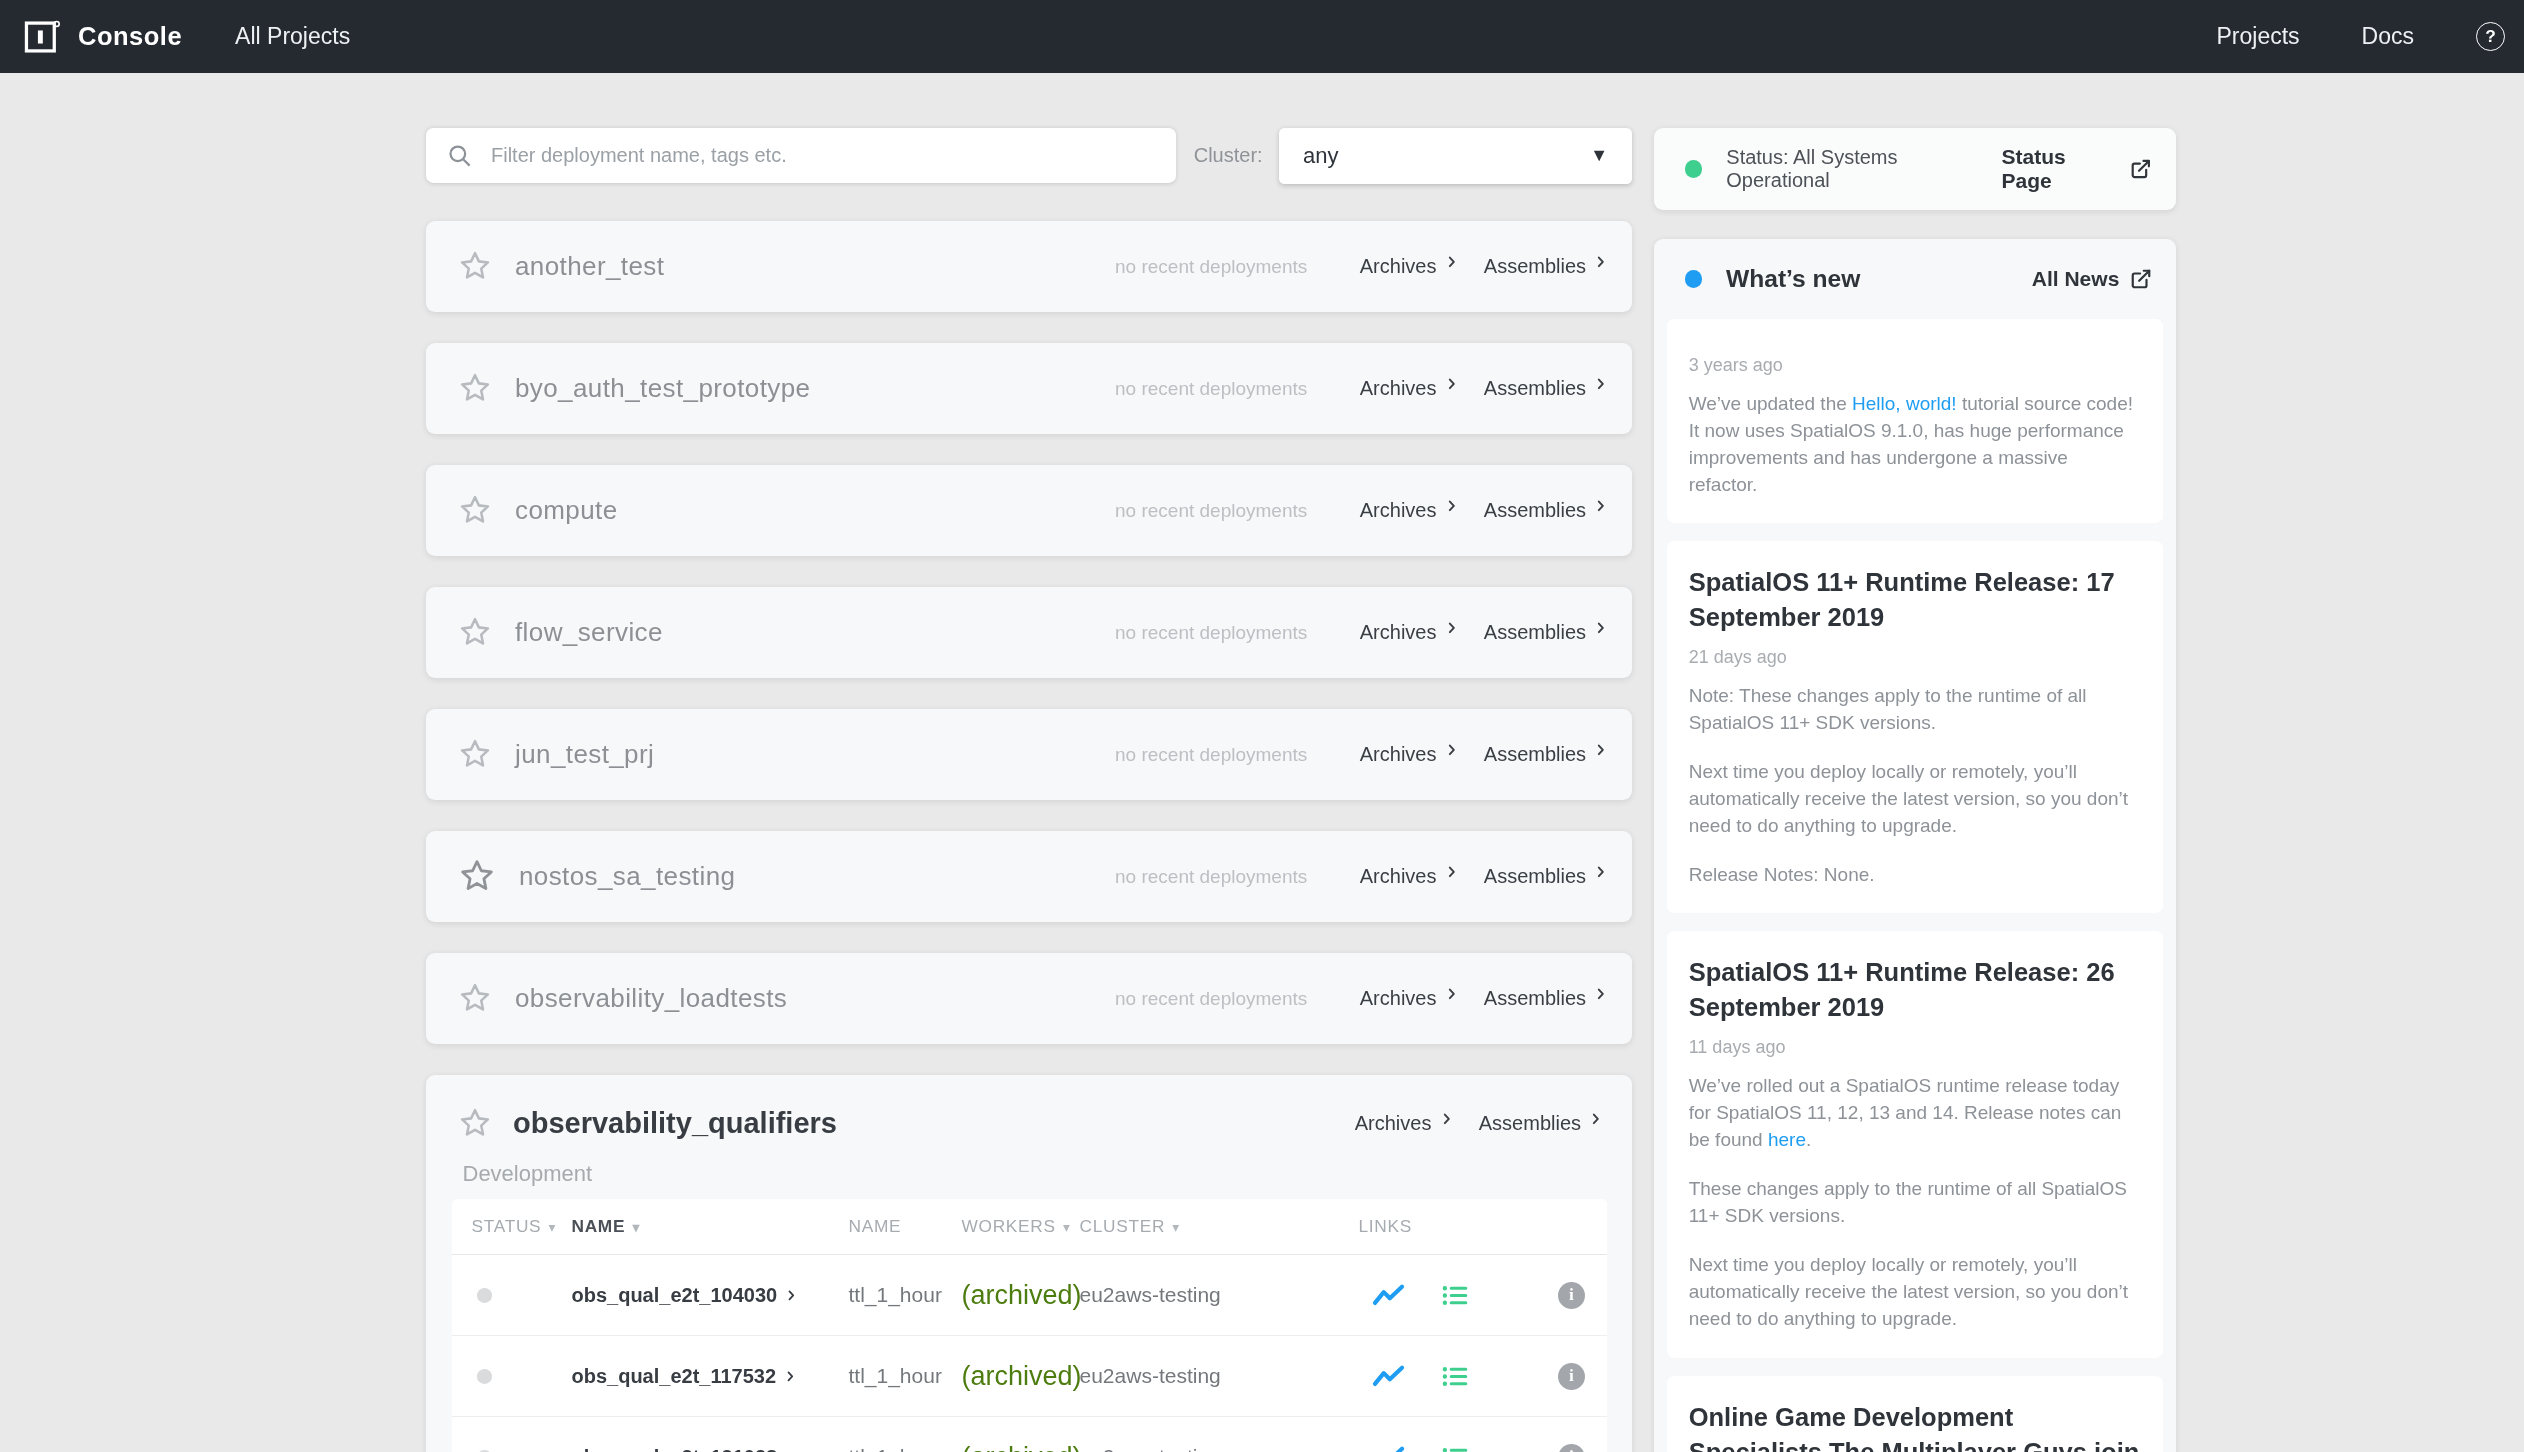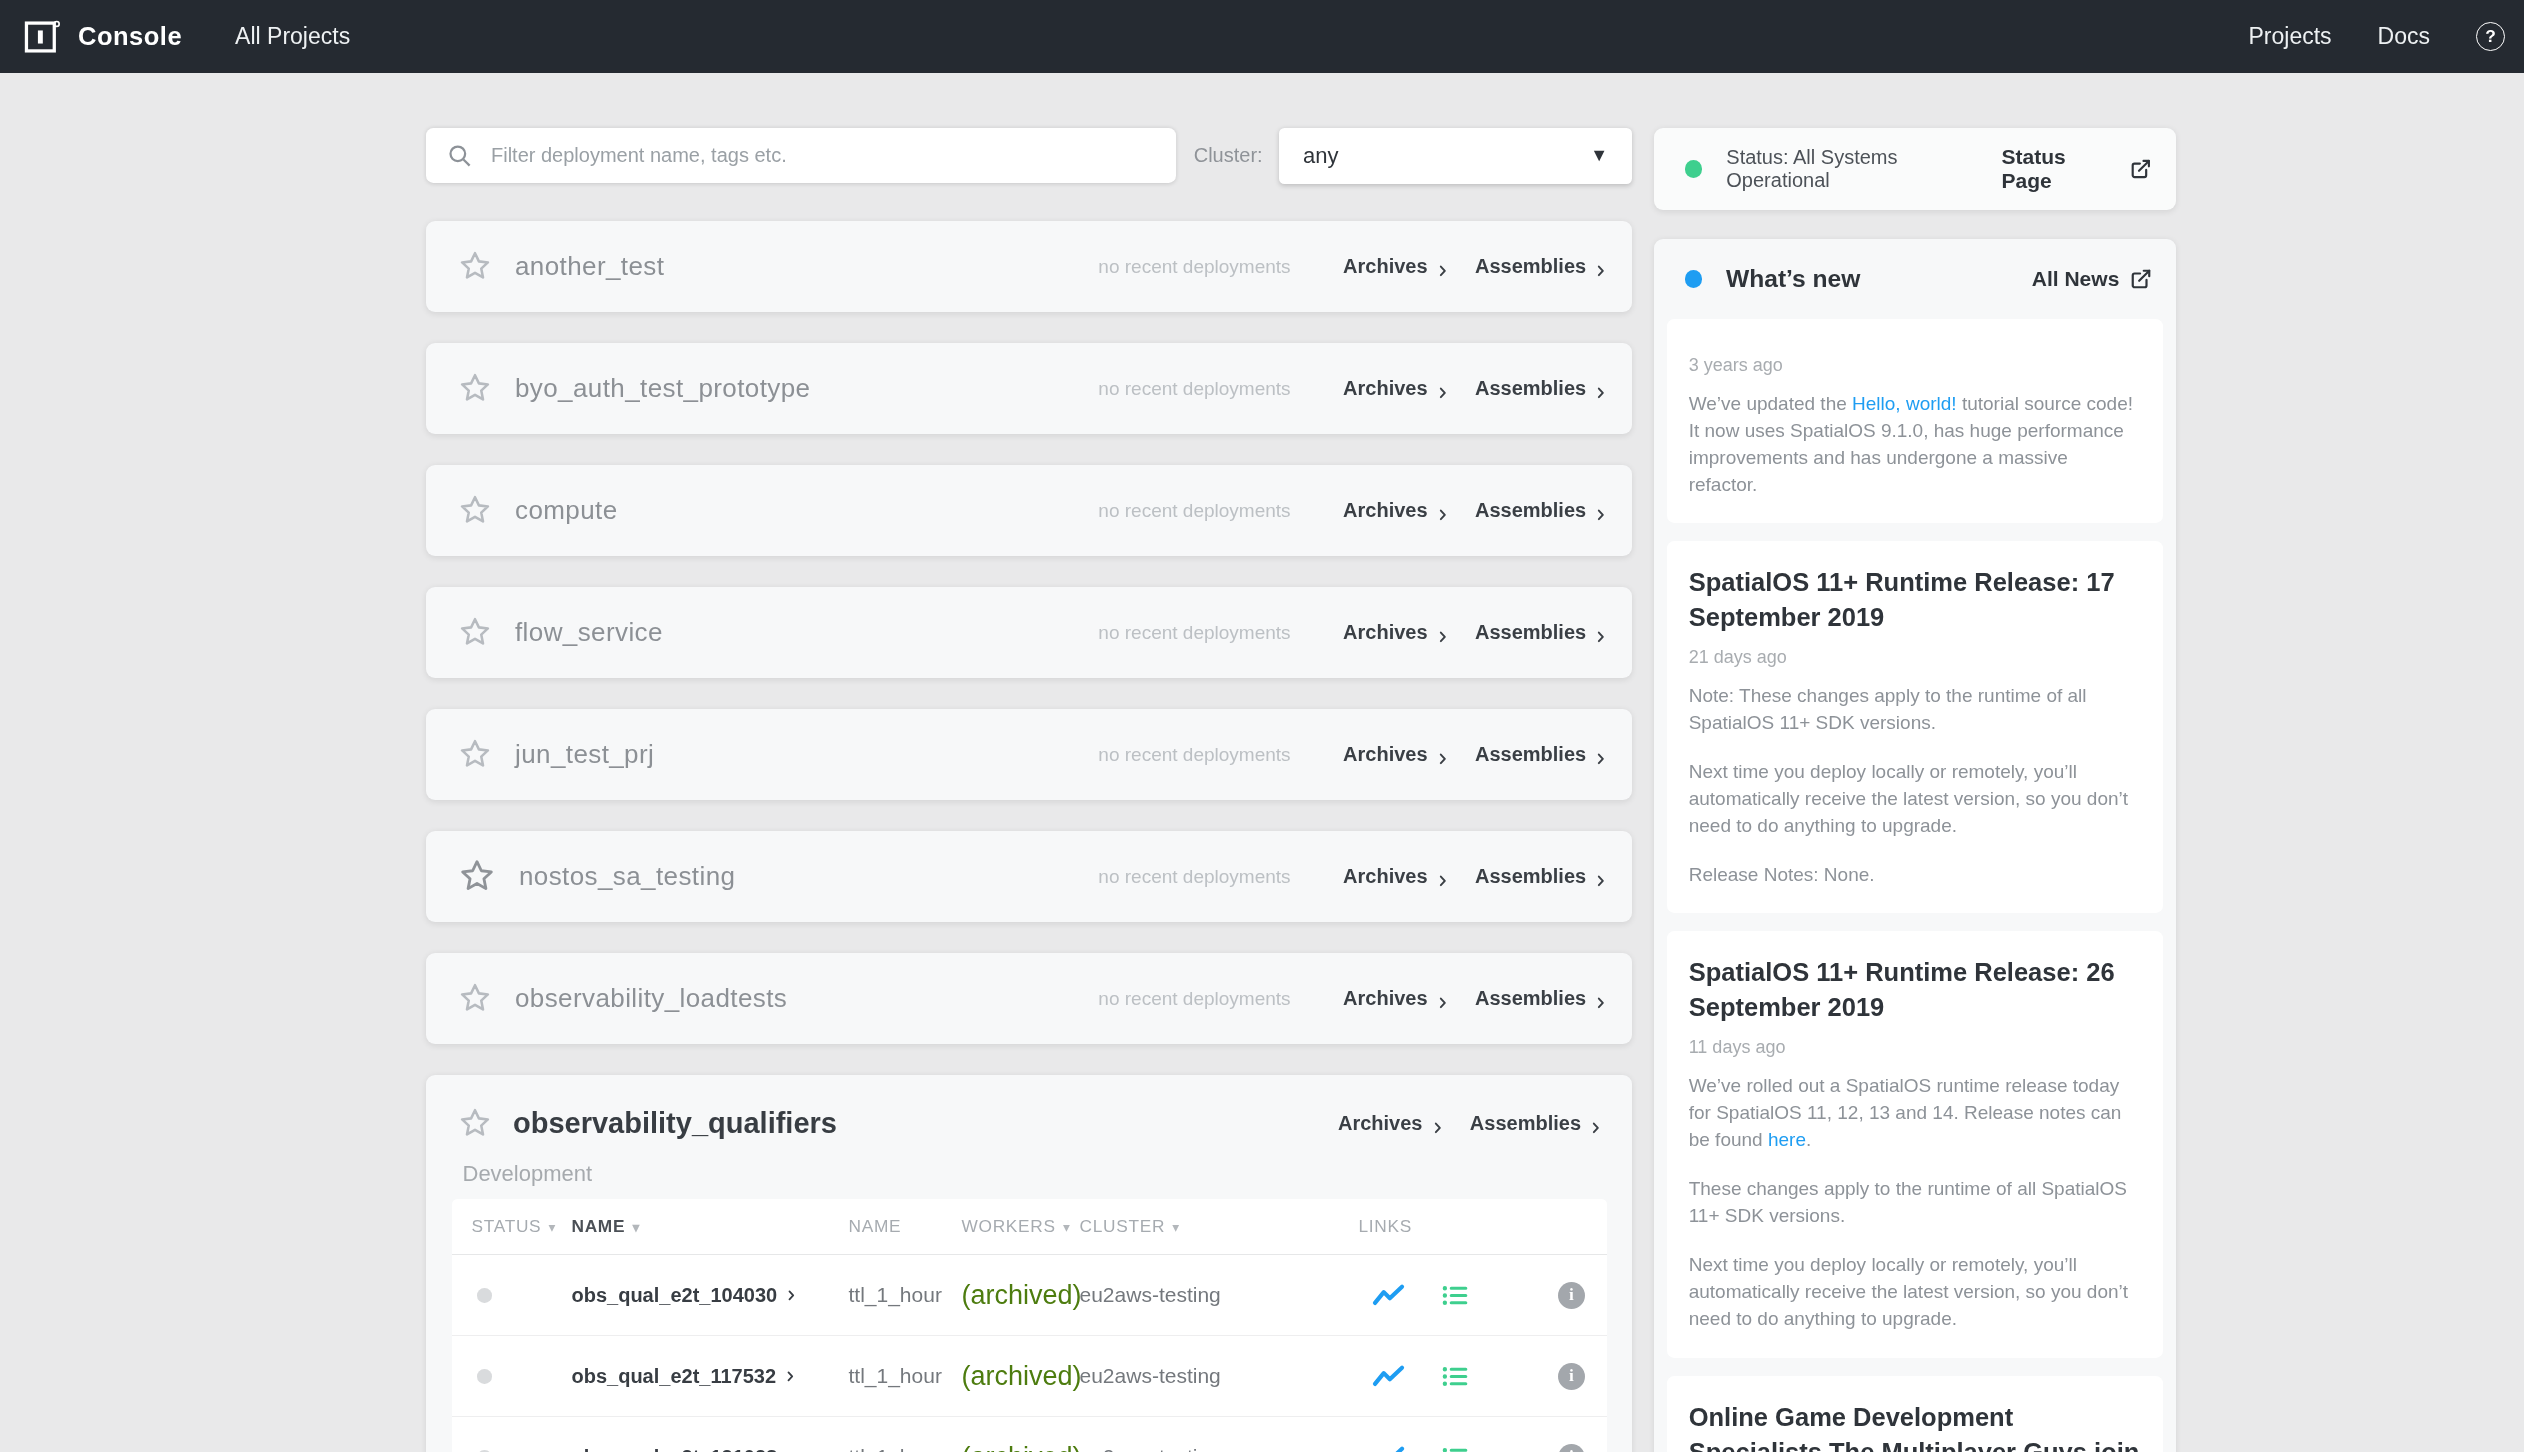--- a/index.html
+++ b/index.html
@@ -13,21 +13,21 @@
 
   
   .topnav {
     position: absolute; top: 0; left: 0; width: 2525px; height: 73px;
     background: #252a31; display: flex; align-items: center;
   }
   .logo-box { margin-left: 24px; width: 36px; height: 36px; flex: 0 0 auto; }
   .brand { color: #fff; font-size: 25.5px; font-weight: 700; margin-left: 18px; letter-spacing: 0.5px; }
   .nav-link { color: #eef1f3; font-size: 23px; cursor: pointer; }
   .nav-left-link { margin-left: 53px; }
-  .nav-right { margin-left: auto; display: flex; align-items: center; }
+  .nav-right { margin-left: auto; display: flex; align-items: center; gap: 16px; }
   .nav-right .nav-link { margin-right: 46px; }
   .help-circle {
     width: 29px; height: 29px; border: 1.8px solid #fff; border-radius: 50%;
     color: #fff; font-size: 17.3px; font-weight: 700; display: flex;
     align-items: center; justify-content: center; margin-right: 20px; cursor: pointer;
   }
 
   
   .main-col { position: absolute; left: 426px; top: 128px; width: 1206px; }
   .side-col { position: absolute; left: 1654px; top: 128px; width: 522px; }
@@ -57,21 +57,21 @@
   .project-card {
     background: #f7f8f9; border-radius: 9px; height: 91px; margin-bottom: 31px;
     display: flex; align-items: center; padding: 0 24px 0 31px;
     box-shadow: 0 1.8px 6.4px rgba(0,0,0,.09); cursor: pointer;
   }
   .star { width: 36px; height: 36px; color: #b7bbc0; flex: 0 0 auto; cursor: pointer; }
   .star.dark { color: #8f9398; width: 40px; height: 40px; }
   .p-name { font-size: 26px; color: #8c9095; margin-left: 22px; letter-spacing: 0.4px; }
   .card-right { margin-left: auto; display: flex; align-items: center; }
   .p-note { font-size: 19px; color: #bcc0c4; margin-right: 27px; }
-  .card-link { display: flex; align-items: flex-end; font-size: 20px; font-weight: 700; color: #3a3f45; margin-left: 25.5px; cursor: pointer; }
+  .card-link { display: flex; align-items: flex-start; font-size: 20px; font-weight: 400; color: #3a3f45; margin-left: 25.5px; cursor: pointer; }
   .card-link svg { width: 13.7px; height: 13.7px; margin-left: 8.2px; }
 
   
   .project-card-expanded {
     background: #f7f8f9; border-radius: 9px; margin-bottom: 27px;
     padding: 0 25.5px 25.5px 25.5px; box-shadow: 0 1.8px 6.4px rgba(0,0,0,.09);
   }
   .exp-header { display: flex; align-items: center; padding: 24px 3.6px 0 5.5px; height: 73px; }
   .exp-title { font-size: 29px; font-weight: 700; color: #383d43; margin-left: 20px; }
   .section-label { font-size: 22px; color: #a6aaae; margin: 12.7px 0 12.7px 11px; }

